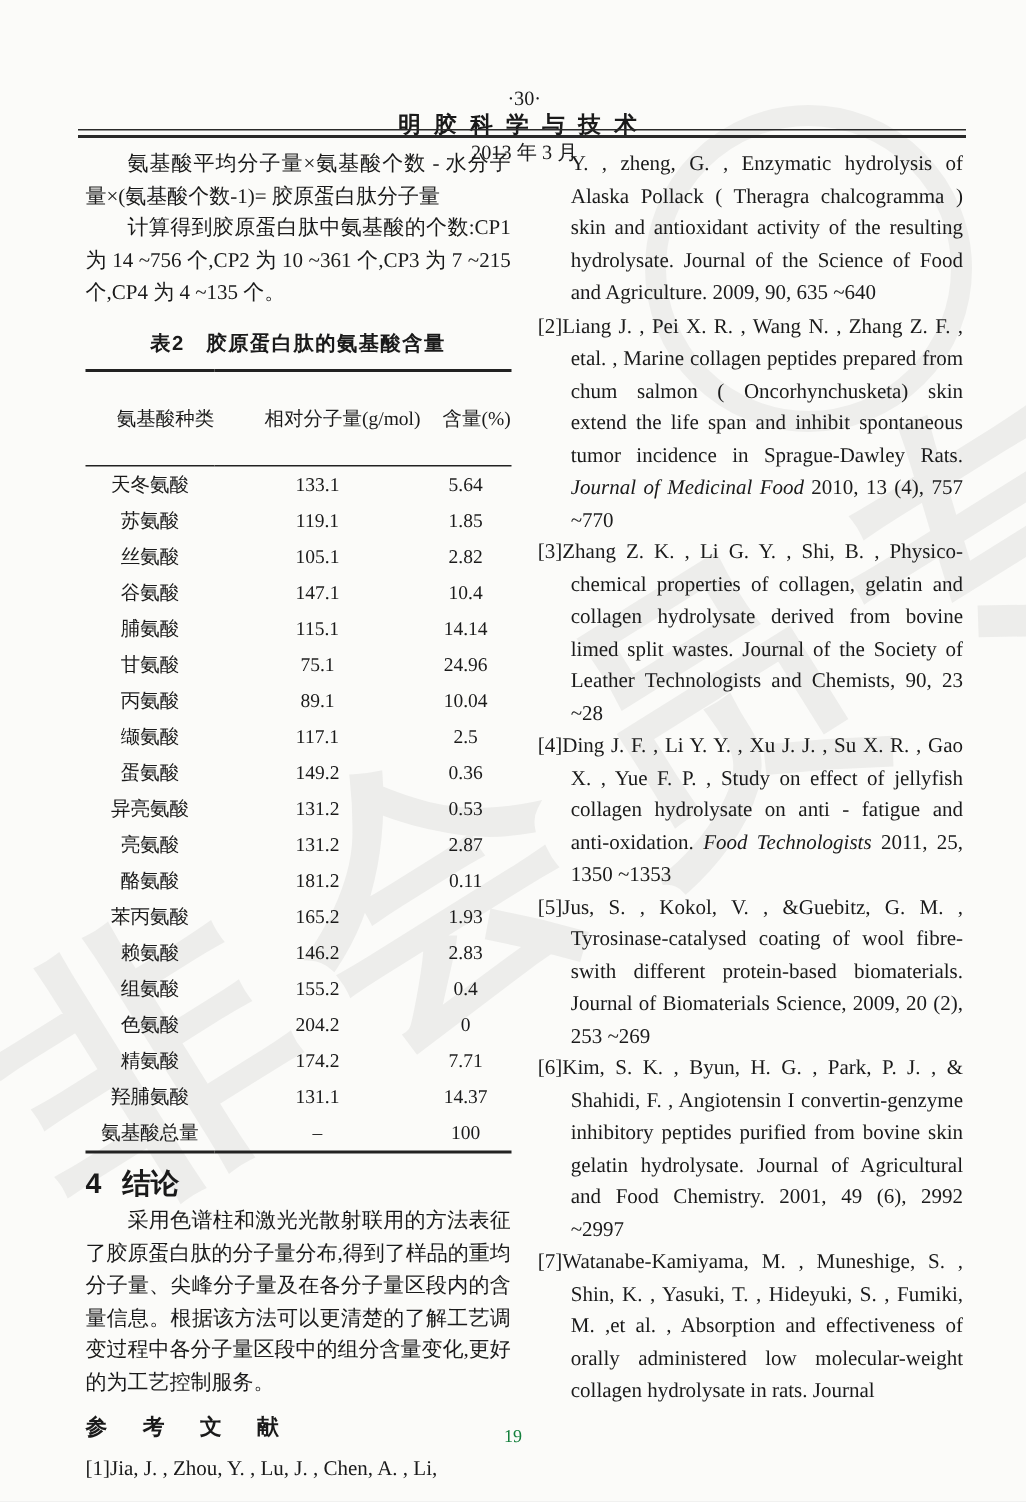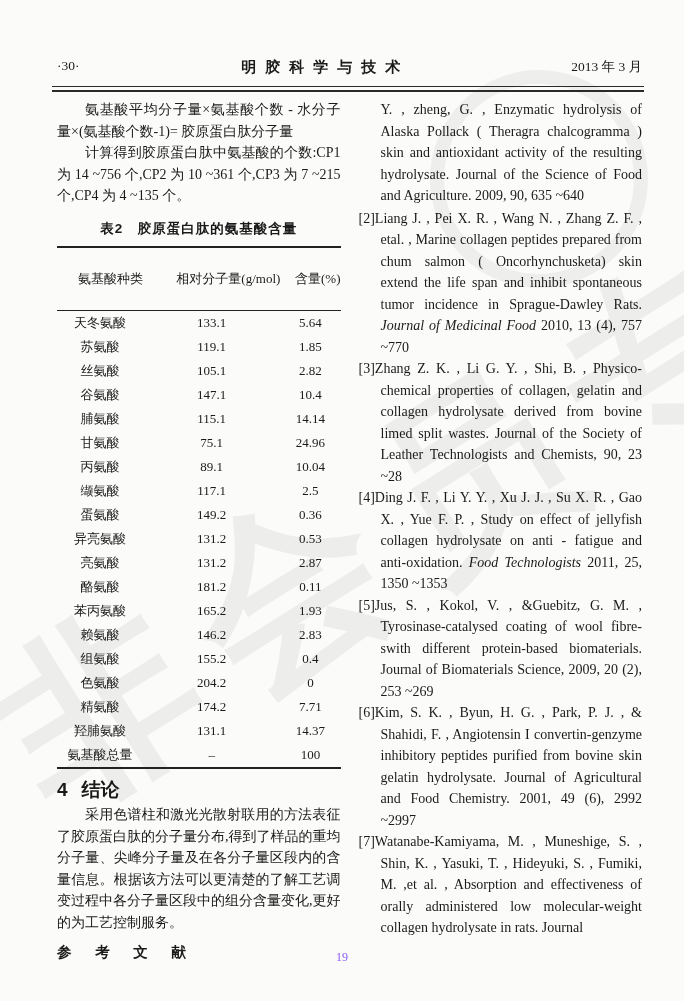--- a/index.html
+++ b/index.html
@@ -8,22 +8,23 @@
     width:684px;height:1001px;
     margin:0 auto;
     background:#fbfbf9;
     overflow:hidden;
     font-family:"Liberation Serif","DejaVu Serif",serif;
     color:#1a1a1a;
   }
   
   .hdr{
     position:absolute;top:58px;left:57px;right:42px;
-    display:flex;align-items:flex-start;justify-content:space-between;
+    display:flex;align-items:center;justify-content:space-between;
     font-size:13.5px;
+    flex-direction:column;
   }
   .hdr .journal{letter-spacing:9px;font-weight:bold;font-size:15px;}
   .hdr-rule{
     position:absolute;top:86px;left:52px;right:40px;height:3px;
     border-top:1.5px solid #2a2a2a;border-bottom:2.5px solid #2a2a2a;
   }
   
   .wm-text{
     position:absolute;top:420px;left:-40px;width:800px;
     transform:rotate(-32deg);transform-origin:center;
@@ -73,21 +74,21 @@
     letter-spacing:10px;margin:9px 0 5px 0;
     font-family:Liberation Serif, serif;
   }
   .ref-first{margin:0;}
   .ref-item{padding-left:22px;text-indent:-22px;margin:0;}
   .ref-cont{padding-left:22px;margin:0 0 1px 0;}
   .it{font-style:italic;}
   
   .ftr{
     position:absolute;bottom:36px;left:0;right:0;
-    text-align:center;font-size:12px;color:#8b5cf6;
+    text-align:center;font-size:12px;color:#15803d;
   }
 </style>
 </head>
 <body>
 
 <div class="page">
 
   <div class="wm-seal"></div>
   <div class="wm-text">非会员专用</div>
 
@@ -211,20 +212,21 @@
             </tr>
           </tbody>
       </table>
 
       <div class="sec-head">
         <span class="no">4</span><span>结论</span>
       </div>
       <p class="indent">采用色谱柱和激光光散射联用的方法表征了胶原蛋白肽的分子量分布,得到了样品的重均分子量、尖峰分子量及在各分子量区段内的含量信息。根据该方法可以更清楚的了解工艺调变过程中各分子量区段中的组分含量变化,更好的为工艺控制服务。</p>
 
       <div class="ref-head">参 考 文 献</div>
+      <p class="ref-first">[1]Jia, J. , Zhou, Y. , Lu, J. , Chen, A. , Li,</p>
     </div>
 
     <div class="col">
       <div class="ref-cont">Y. , zheng, G. , Enzymatic hydrolysis of Alaska Pollack ( Theragra chalcogramma ) skin and antioxidant activity of the resulting hydrolysate. Journal of the Science of Food and Agriculture. 2009, 90, 635 ~640</div>
       <div>
           <div class="ref-item"><span class="ref-label">[2]</span><span>Liang J. , Pei X. R. , Wang N. , Zhang Z. F. , etal. , Marine collagen peptides prepared from chum salmon ( Oncorhynchusketa) skin extend the life span and inhibit spontaneous tumor incidence in Sprague-Dawley Rats. </span><span class="it">Journal of Medicinal Food</span><span> 2010, 13 (4), 757 ~770</span></div>
           <div class="ref-item"><span class="ref-label">[3]</span><span>Zhang Z. K. , Li G. Y. , Shi, B. , Physico-chemical properties of collagen, gelatin and collagen hydrolysate derived from bovine limed split wastes. Journal of the Society of Leather Technologists and Chemists, 90, 23 ~28</span></div>
           <div class="ref-item"><span class="ref-label">[4]</span><span>Ding J. F. , Li Y. Y. , Xu J. J. , Su X. R. , Gao X. , Yue F. P. , Study on effect of jellyfish collagen hydrolysate on anti - fatigue and anti-oxidation. </span><span class="it">Food Technologists</span><span> 2011, 25, 1350 ~1353</span></div>
           <div class="ref-item"><span class="ref-label">[5]</span><span>Jus, S. , Kokol, V. , &amp;Guebitz, G. M. , Tyrosinase-catalysed coating of wool fibre-swith different protein-based biomaterials. Journal of Biomaterials Science, 2009, 20 (2), 253 ~269</span></div>
           <div class="ref-item"><span class="ref-label">[6]</span><span>Kim, S. K. , Byun, H. G. , Park, P. J. , &amp; Shahidi, F. , Angiotensin I convertin-genzyme inhibitory peptides purified from bovine skin gelatin hydrolysate. Journal of Agricultural and Food Chemistry. 2001, 49 (6), 2992 ~2997</span></div>

